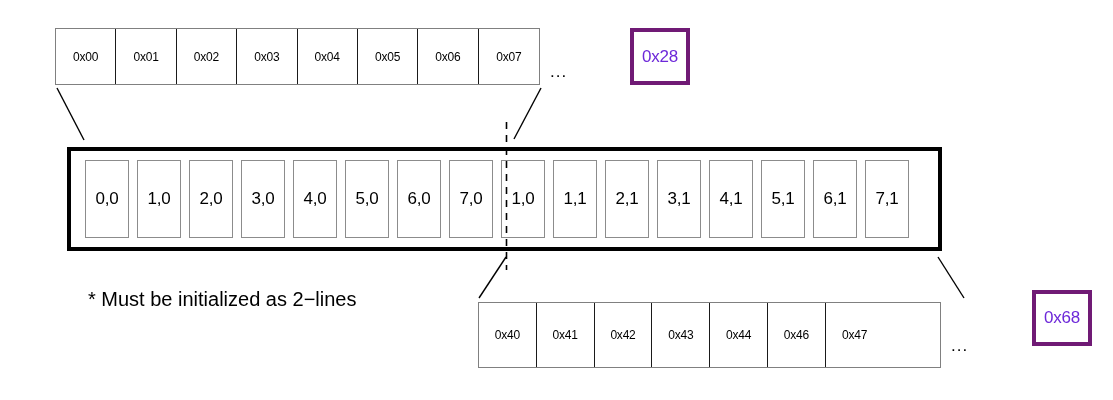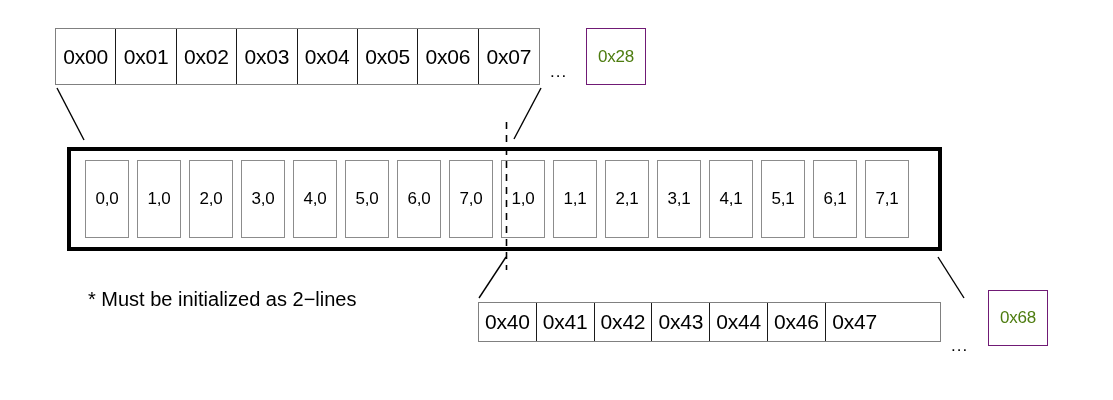--- a/index.html
+++ b/index.html
@@ -24,39 +24,40 @@
     box-sizing: border-box;
     background: #ffffff;
   }
   .addr-strip .addr-cell {
     width: 60.5px;
     box-sizing: border-box;
     border-right: 1px solid #1a1a1a;
     display: flex;
     align-items: center;
     justify-content: center;
-    font-size: 21px;
+    font-size: 12px;
     color: #000000;
     letter-spacing: -0.2px;
   }
   .addr-strip .addr-cell:last-child {
     border-right: none;
   }
 
   .addr-solo {
     position: absolute;
     box-sizing: border-box;
-    border: 1px solid #701a75;
+    border: 4px solid #701a75;
     background: #ffffff;
     display: flex;
     align-items: center;
     justify-content: center;
     font-size: 17px;
-    color: #4d7c0f;
+    color: #6d28d9;
     letter-spacing: -0.2px;
+    margin-left: 44px;
   }
 
   .ellipsis {
     position: absolute;
     font-size: 17px;
     color: #000000;
     letter-spacing: 1px;
     line-height: 1;
   }
 
@@ -147,21 +148,21 @@
       <div class="word-cell">1,1</div>
       <div class="word-cell">2,1</div>
       <div class="word-cell">3,1</div>
       <div class="word-cell">4,1</div>
       <div class="word-cell">5,1</div>
       <div class="word-cell">6,1</div>
       <div class="word-cell">7,1</div>
     </div>
   </div>
 
-  <div id="bottom-strip" class="addr-strip" style="left:478px; top:302px; width:463px; height:40px;">
+  <div id="bottom-strip" class="addr-strip" style="left:478px; top:302px; width:463px; height:66px;">
     <div class="addr-cell" style="width:57.8px;">0x40</div>
     <div class="addr-cell" style="width:57.8px;">0x41</div>
     <div class="addr-cell" style="width:57.8px;">0x42</div>
     <div class="addr-cell" style="width:57.8px;text-align:center;">0x43</div>
     <div class="addr-cell" style="width:57.8px;">0x44</div>
     <div class="addr-cell" style="width:57.8px;">0x46</div>
     <div class="addr-cell" style="width:57.8px;">0x47</div>
   </div>
 
   <div class="ellipsis" style="left:951px; top:337px;">...</div>

